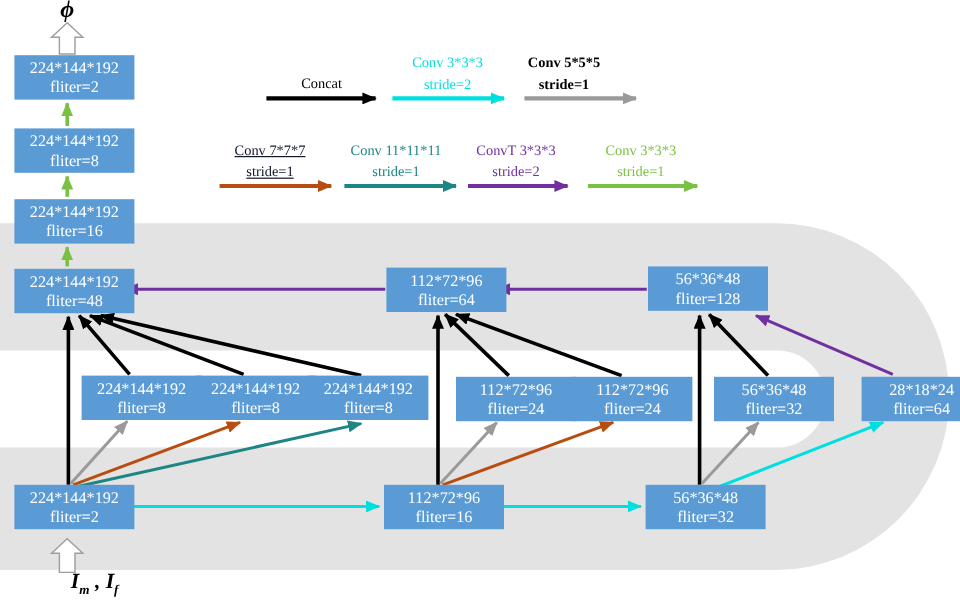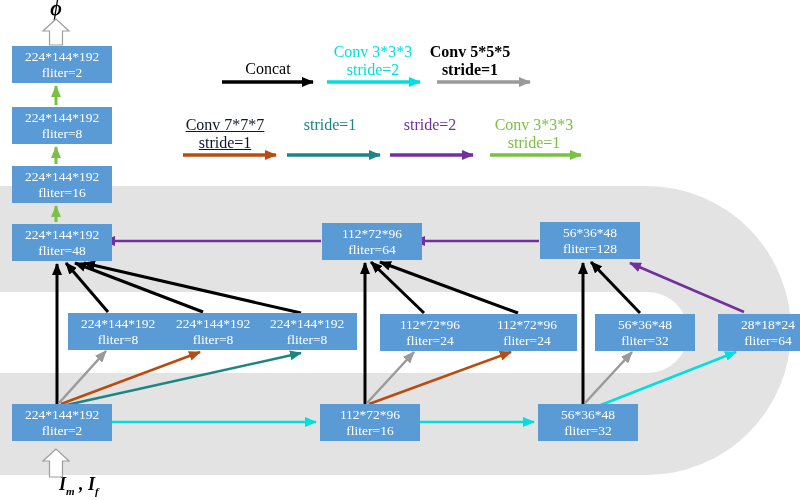--- a/index.html
+++ b/index.html
@@ -6,21 +6,21 @@
   #canvas{position:relative;width:800px;height:500px;background:#fff;overflow:hidden;
           font-family:"Liberation Serif",serif;}
   .band-outer{position:absolute;left:0;top:186px;width:791px;height:289px;
               background:var(--band,#e3e3e3);border-radius:0 145px 145px 0;}
   .band-inner{position:absolute;left:0;top:292px;width:688px;height:81px;
               background:var(--hole,#ffffff);border-radius:0 41px 41px 0;}
   #arrow-layer{position:absolute;left:0;top:0;width:800px;height:500px;}
   .node{position:absolute;width:100px;height:37px;background:var(--node-fill,#5b9bd5);
         color:var(--node-text,#fff);display:flex;flex-direction:column;align-items:center;
         justify-content:center;text-align:center;font-size:13.5px;line-height:16px;}
-  .legend-item{position:absolute;width:140px;text-align:center;font-size:16px;line-height:18px;}
+  .legend-item{position:absolute;width:140px;text-align:center;font-size:12px;line-height:18px;}
   .phi-label{position:absolute;left:40px;top:-3px;width:32px;text-align:center;
              font-size:20px;font-weight:bold;font-style:italic;color:#000;}
   .io-label{position:absolute;left:30px;top:474px;font-size:18px;font-weight:bold;
             font-style:italic;color:#000;margin-left:29px;}
   .io-label sub{font-size:11px;font-weight:bold;font-style:italic;}
   .block-arrow{position:absolute;left:0;top:0;overflow:visible;}
 </style>
 </head>
 <body>
 
@@ -162,23 +162,25 @@
       </div>
       <div class="legend-item" style="left: 400px; top: 43px; color: #000000; font-weight: bold;">
         <div>Conv 5*5*5</div>
         <div>stride=1</div>
       </div>
       <div class="legend-item" style="left: 155px; top: 116px; color: #0f172a; text-decoration: underline;">
         <div>Conv 7*7*7</div>
         <div>stride=1</div>
       </div>
       <div class="legend-item" style="left: 260px; top: 116px; color: rgb(30, 133, 133);">
+        <div>Conv 11*11*11</div>
         <div>stride=1</div>
       </div>
       <div class="legend-item" style="left: 360px; top: 116px; color: rgb(112, 48, 160);">
+        <div>ConvT 3*3*3</div>
         <div>stride=2</div>
       </div>
       <div class="legend-item" style="left: 464px; top: 116px; color: rgb(122, 193, 67);">
         <div>Conv 3*3*3</div>
         <div>stride=1</div>
       </div>
     </div>
 
   <div class="phi-label">ϕ</div>
 

